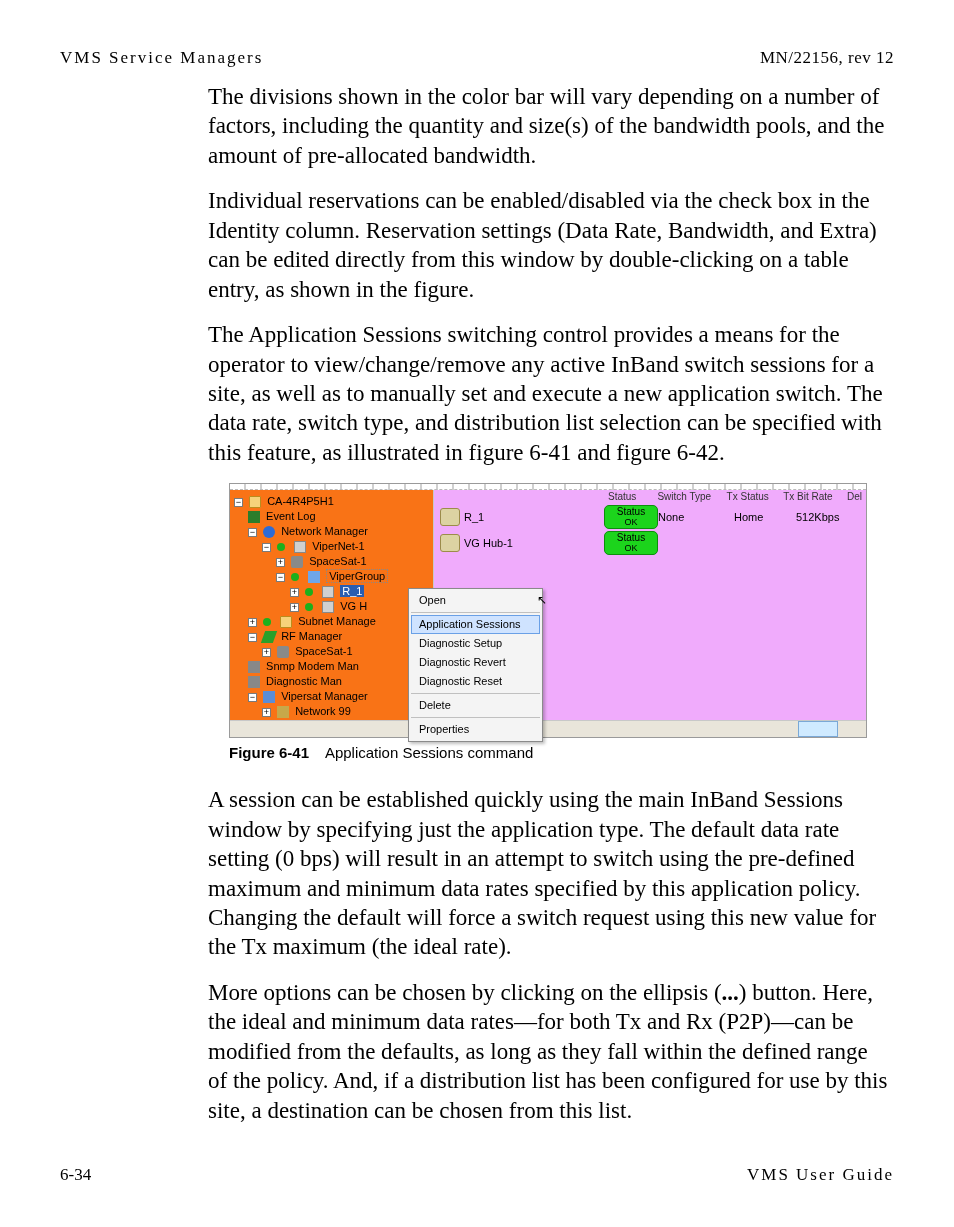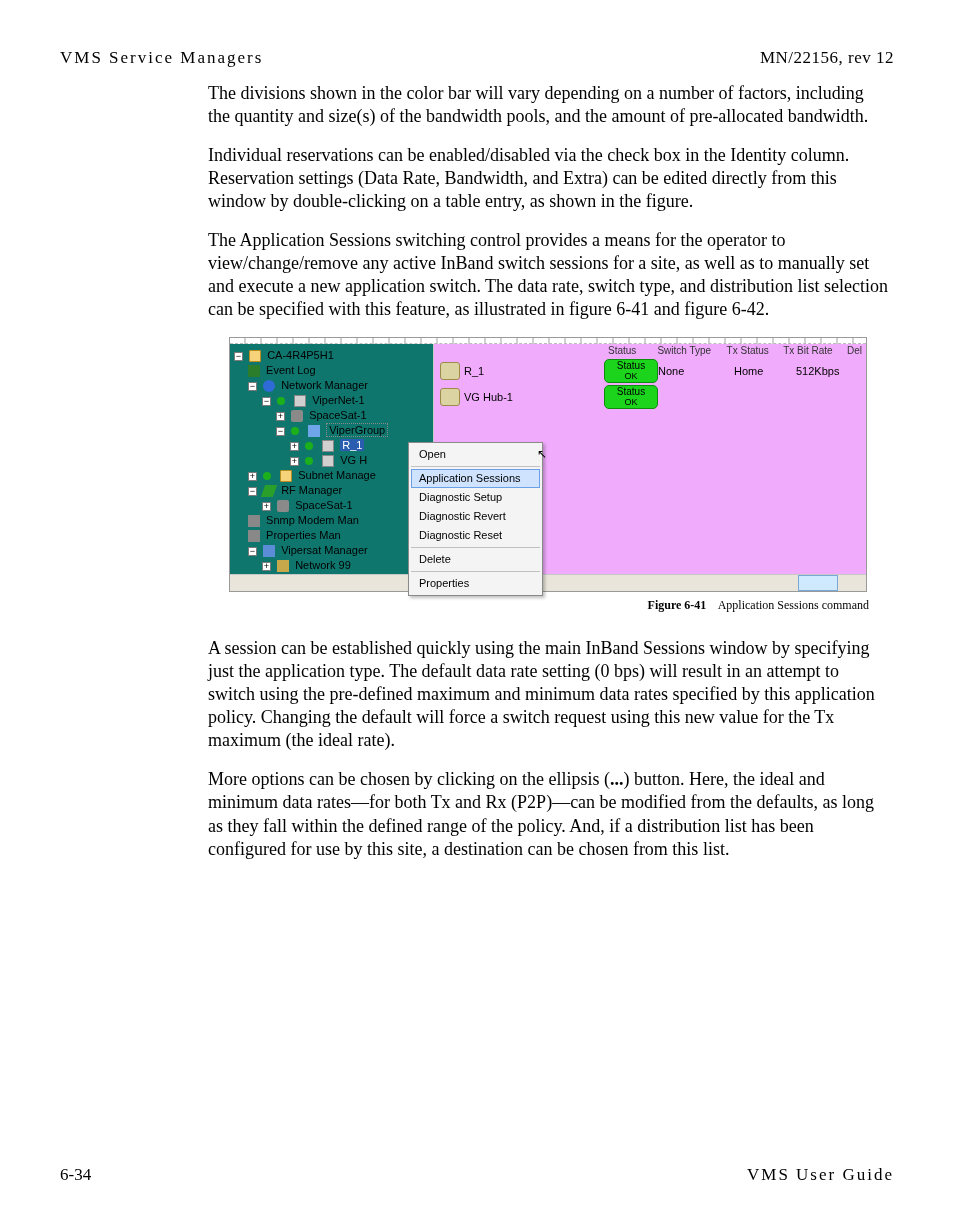--- a/index.html
+++ b/index.html
@@ -24,39 +24,39 @@
     margin-bottom: 14px;
   }
   .header-left { letter-spacing: 2px; }
   .header-right { letter-spacing: 0.5px; }
 
   .body-col {
     margin-left: 148px;
     margin-right: 4px;
   }
   p.body {
-    font-size: 18px;
+    font-size: 23px;
     line-height: 1.28;
     margin: 0 0 16px 0;
   }
   h2.section {
     font-family: Arial, Helvetica, sans-serif;
     font-weight: bold;
     font-size: 24px;
     margin: 42px 0 14px 0;
   }
 
   .figure-wrap {
     margin: 12px auto 0 auto;
     width: 640px;
   }
   .figure-caption {
-    text-align: right;
-    font-family: Liberation Serif, serif;
-    font-size: 12px;
+    text-align: left;
+    font-family: Liberation Sans, sans-serif;
+    font-size: 15px;
     margin: 6px 0 24px 0;
   }
   .figure-caption .figno { font-weight: bold; }
 
   
   .app-window {
     width: 638px;
     background: #efece4;
     border: 1px solid #9a9a9a;
     font-family: Tahoma, Arial, sans-serif;
@@ -68,21 +68,21 @@
     height: 6px;
     background: repeating-linear-gradient(90deg,#fff 0 14px,#d0d0d0 14px 16px);
     border-bottom: 1px dashed #bbb;
   }
   .app-body {
     display: flex;
     height: 230px;
   }
   .tree-pane {
     width: 240px;
-    background: #0f766e;
+    background: #f97316;
     border-right: 1px solid #c8c8c8;
     padding: 4px 2px;
     position: relative;
   }
   .tree ul { list-style: none; margin: 0; padding: 0 0 0 14px; }
   .tree > ul { padding-left: 2px; }
   .tree li {
     white-space: nowrap;
     line-height: 15px;
     position: relative;
@@ -270,21 +270,21 @@
                           <span>SpaceSat-1</span>
                         </li>
                       </ul>
                     </li>
                     <li>
                       <span class="node-icon ic-red"></span>
                       <span>Snmp Modem Man</span>
                     </li>
                     <li>
                       <span class="node-icon ic-red"></span>
-                      <span>Properties Man</span>
+                      <span>Diagnostic Man</span>
                     </li>
                     <li>
                       <span class="expander">−</span>
                       <span class="node-icon ic-viper"></span>
                       <span>Vipersat Manager</span>
                       <ul>
                         <li>
                           <span class="expander">+</span>
                           <span class="node-icon ic-net"></span>
                           <span>Network 99</span>

